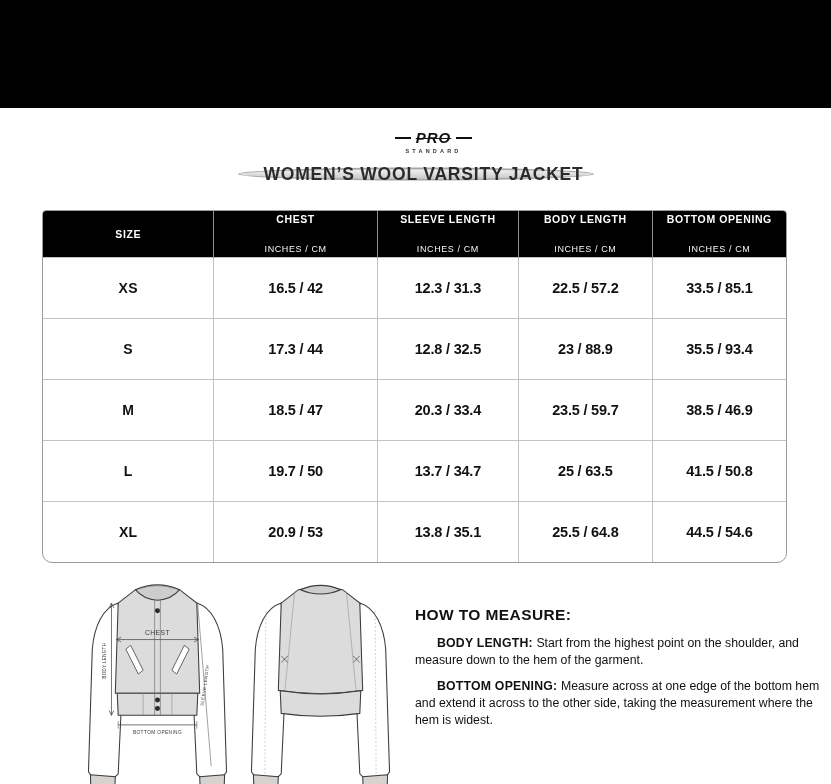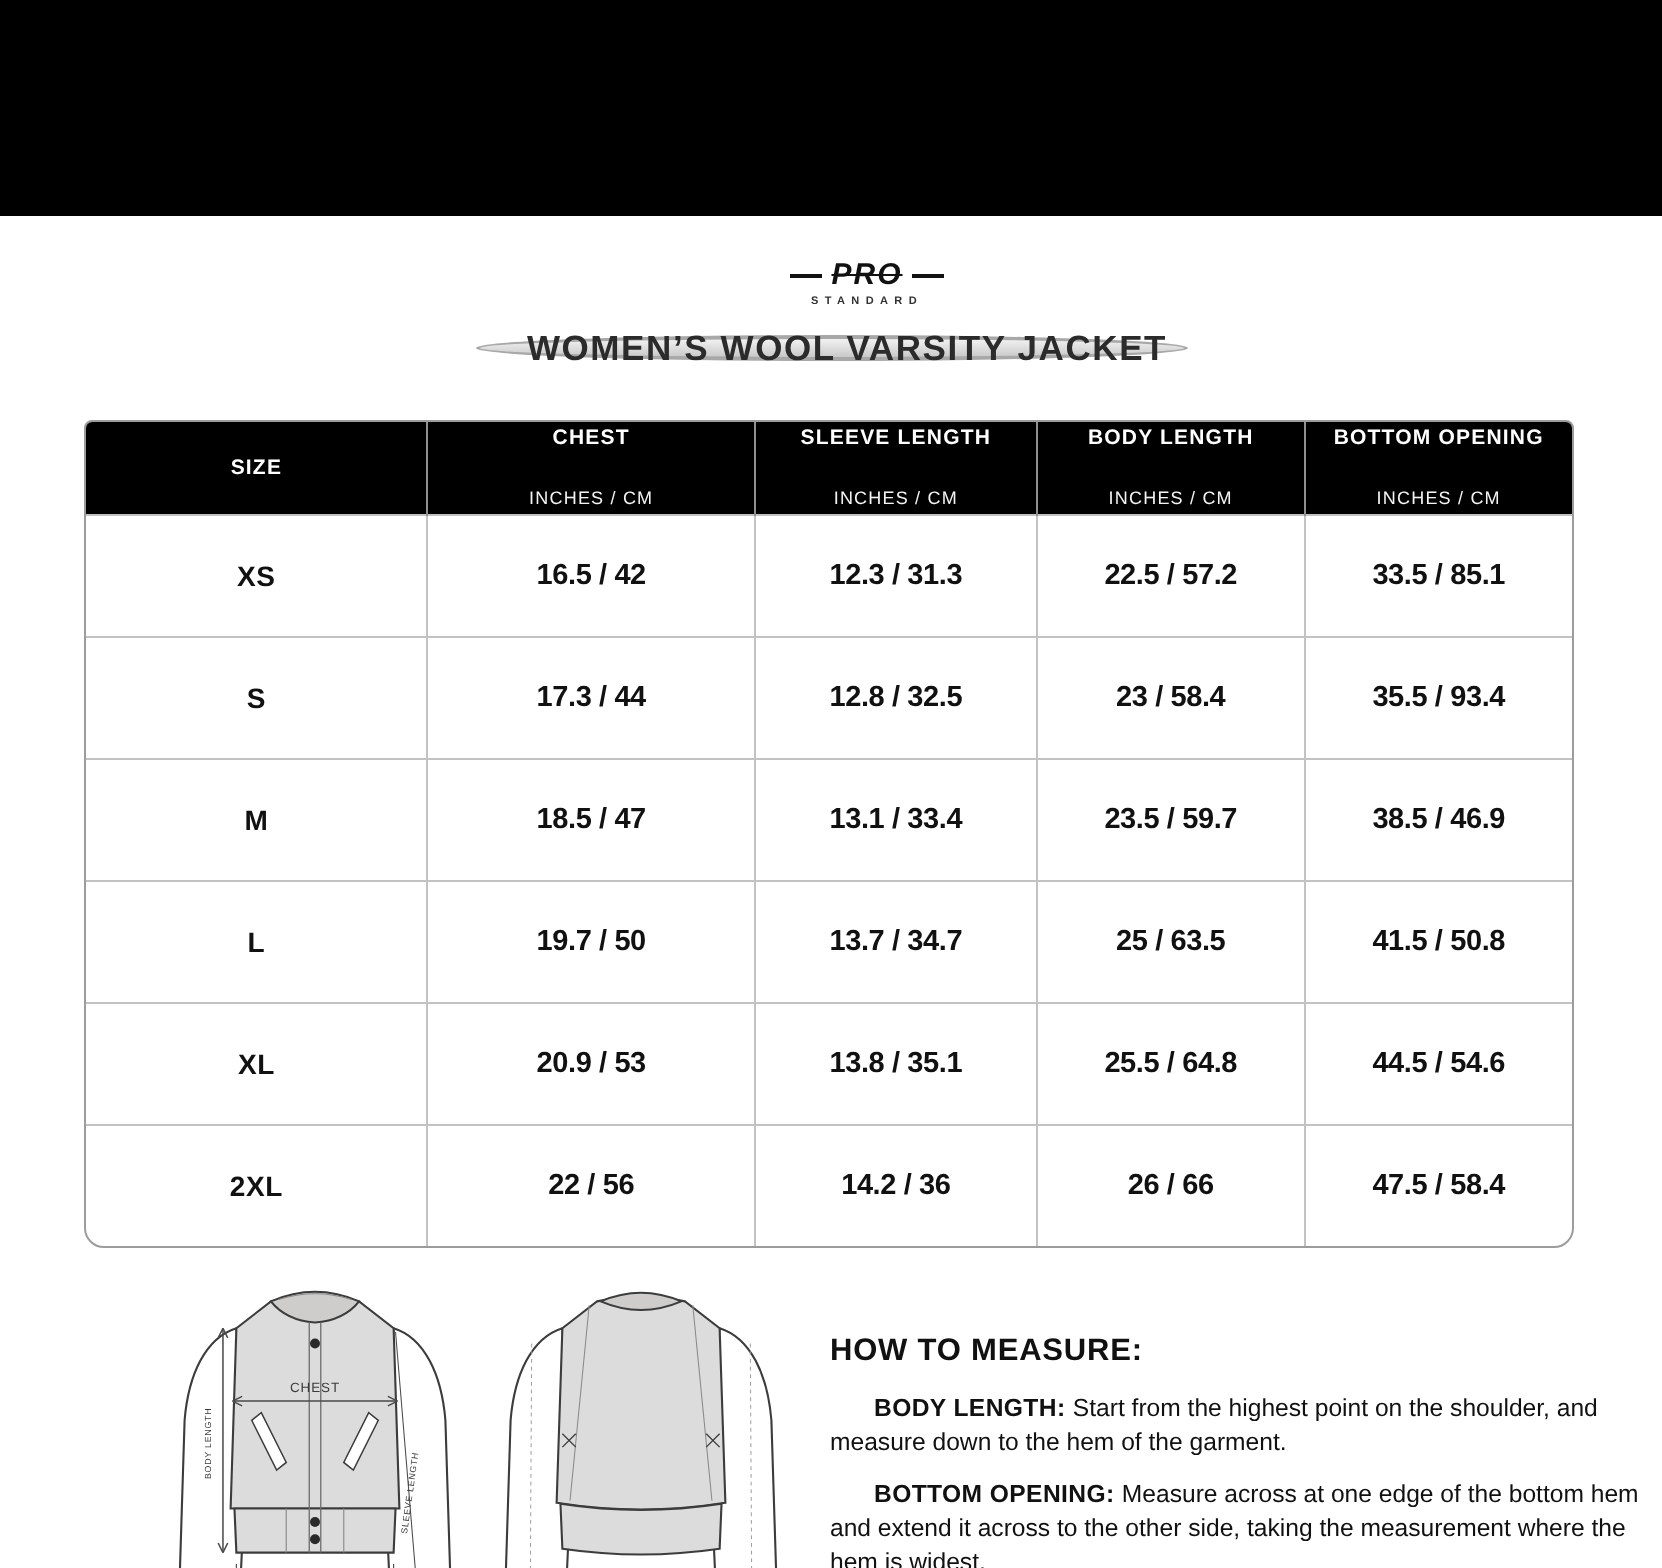--- a/index.html
+++ b/index.html
@@ -136,50 +136,43 @@
           <td class="size-col">XS</td>
           <td>16.5 / 42</td>
           <td>12.3 / 31.3</td>
           <td>22.5 / 57.2</td>
           <td>33.5 / 85.1</td>
         </tr>
         <tr>
           <td class="size-col">S</td>
           <td>17.3 / 44</td>
           <td>12.8 / 32.5</td>
-          <td>23 / 58.4</td>
+          <td>23 / 88.9</td>
           <td>35.5 / 93.4</td>
         </tr>
         <tr>
           <td class="size-col">M</td>
           <td>18.5 / 47</td>
-          <td>13.1 / 33.4</td>
+          <td>20.3 / 33.4</td>
           <td>23.5 / 59.7</td>
           <td>38.5 / 46.9</td>
         </tr>
         <tr>
           <td class="size-col">L</td>
           <td>19.7 / 50</td>
           <td>13.7 / 34.7</td>
           <td>25 / 63.5</td>
           <td>41.5 / 50.8</td>
         </tr>
         <tr>
           <td class="size-col">XL</td>
           <td>20.9 / 53</td>
           <td>13.8 / 35.1</td>
           <td>25.5 / 64.8</td>
           <td>44.5 / 54.6</td>
-        </tr>
-        <tr>
-          <td class="size-col">2XL</td>
-          <td>22 / 56</td>
-          <td>14.2 / 36</td>
-          <td>26 / 66</td>
-          <td>47.5 / 58.4</td>
         </tr>
       </tbody>
   </table>
 </div>
 
 <div class="bottom">
   <div class="diagrams">
 
     <svg width="166" height="246" viewBox="0 0 170 252">
       <g stroke="#3c3c3c" stroke-width="1.1" fill="none">

